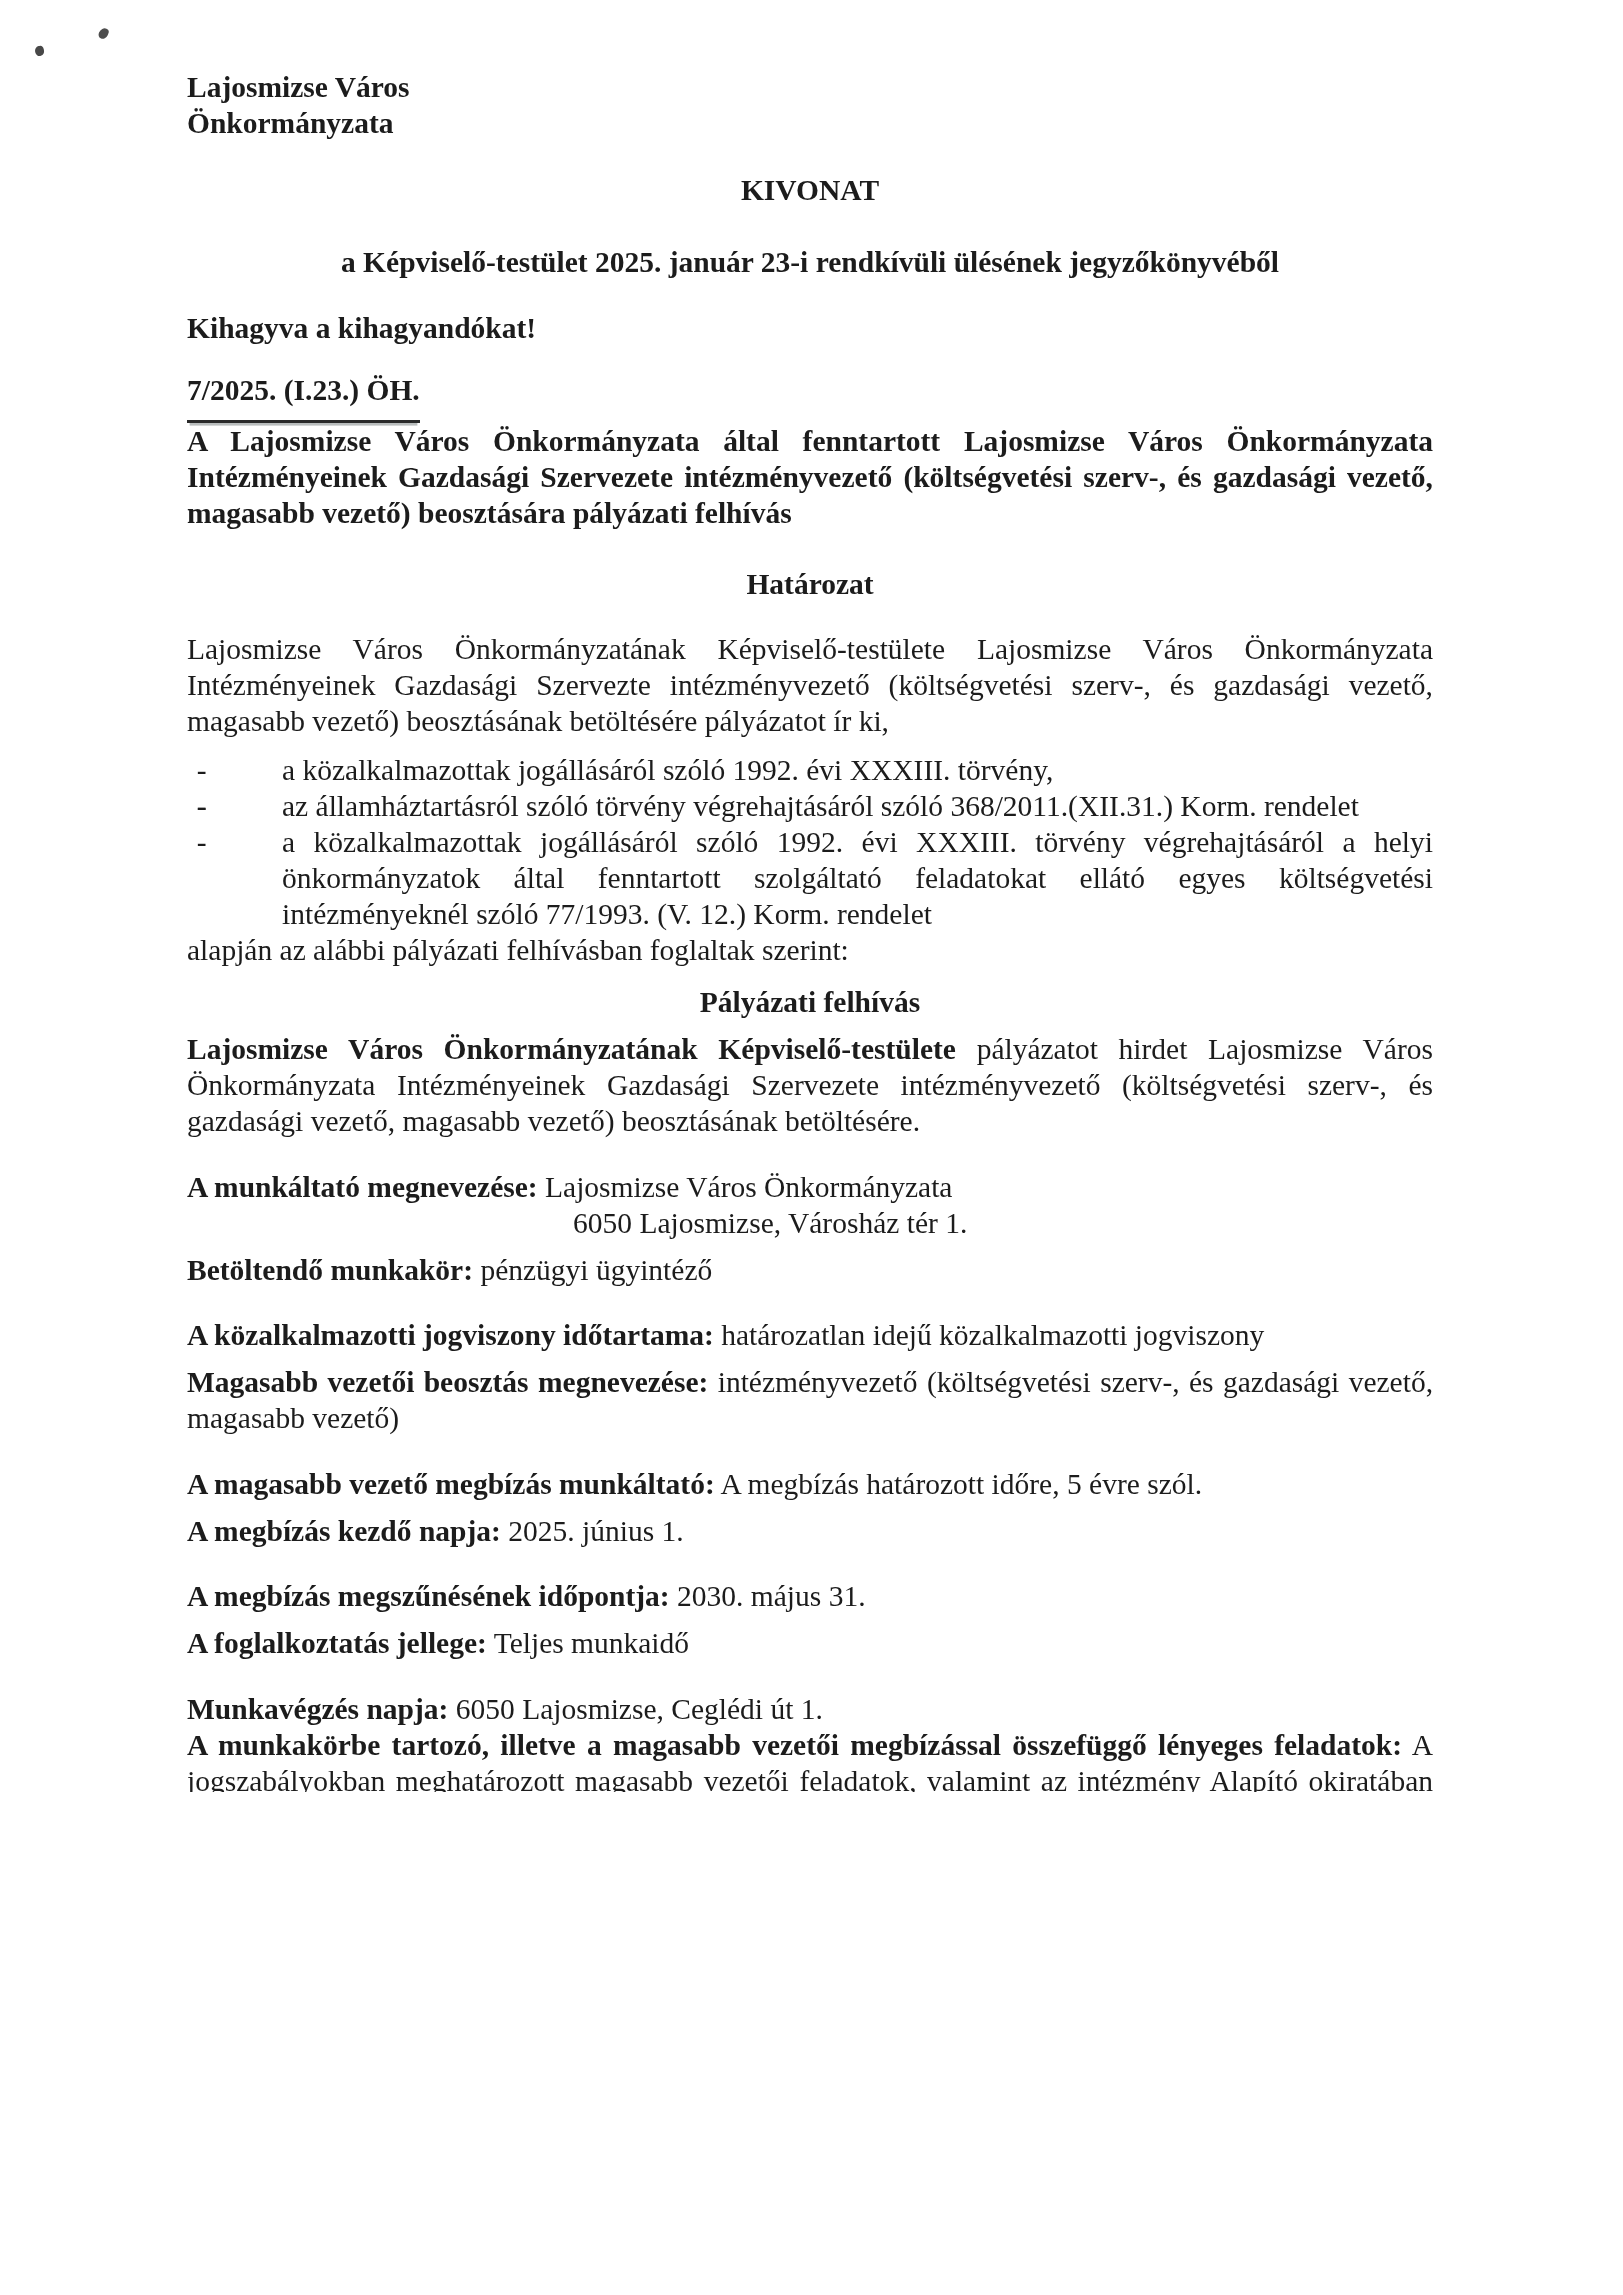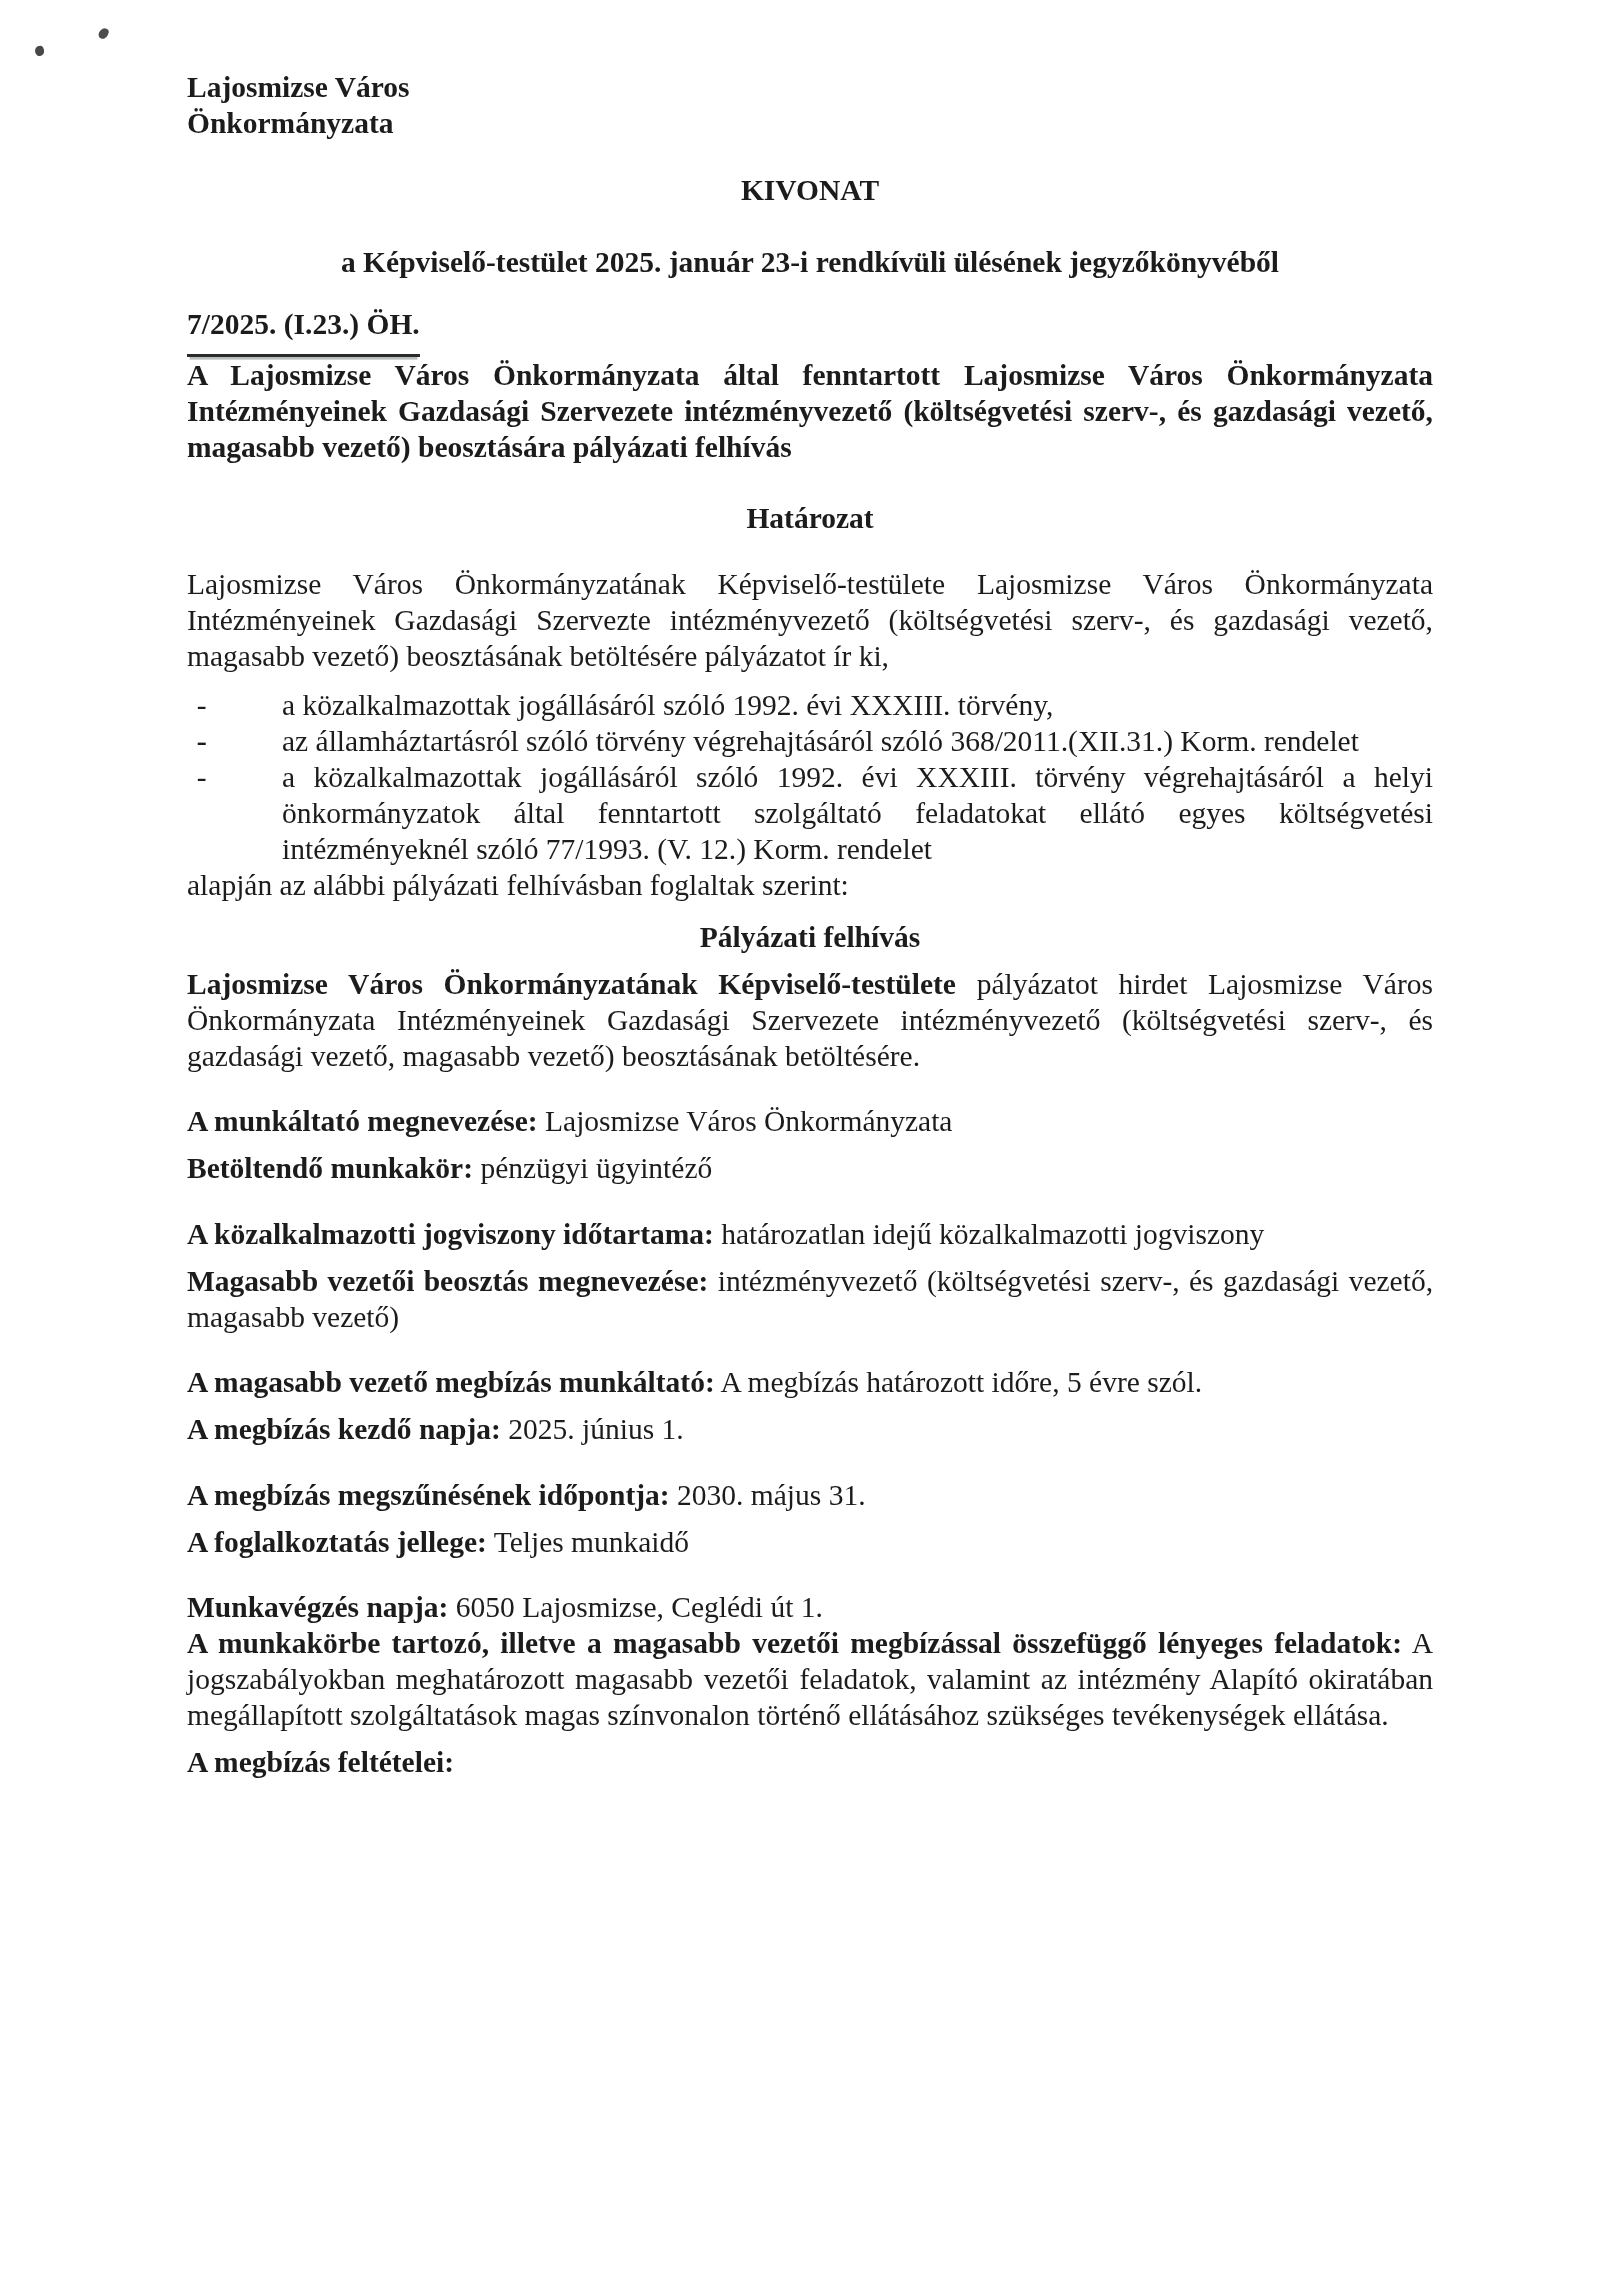--- a/index.html
+++ b/index.html
@@ -60,20 +60,21 @@
 
     <div class="bold mt0">
       <div>Lajosmizse Város</div>
       <div>Önkormányzata</div>
     </div>
 
     <div class="center bold mt47">KIVONAT</div>
 
     <div class="center bold mt55">a Képviselő-testület 2025. január 23-i rendkívüli ülésének jegyzőkönyvéből</div>
 
+    <div class="bold mt45">Kihagyva a kihagyandókat!</div>
 
     <div class="mt40">
       <span class="bold underlined">7/2025. (I.23.) ÖH.</span>
     </div>
 
     <div class="bold justify mt0">A Lajosmizse Város Önkormányzata által fenntartott Lajosmizse Város Önkormányzata Intézményeinek Gazdasági Szervezete intézményvezető (költségvetési szerv-, és gazdasági vezető, magasabb vezető) beosztására pályázati felhívás</div>
 
     <div class="center bold mt53">Határozat</div>
 
     <div class="justify mt45">Lajosmizse Város Önkormányzatának Képviselő-testülete Lajosmizse Város Önkormányzata Intézményeinek Gazdasági Szervezte intézményvezető (költségvetési szerv-, és gazdasági vezető, magasabb vezető) beosztásának betöltésére pályázatot ír ki,</div>
@@ -101,20 +102,21 @@
     <div class="center bold mt43">Pályázati felhívás</div>
 
     <div class="justify mt44">
       <span class="bold">Lajosmizse Város Önkormányzatának Képviselő-testülete</span><span> pályázatot hirdet Lajosmizse Város Önkormányzata Intézményeinek Gazdasági Szervezete intézményvezető (költségvetési szerv-, és gazdasági vezető, magasabb vezető) beosztásának betöltésére.</span>
     </div>
 
     <div class="mt45">
       <div>
         <span class="bold">A munkáltató megnevezése:</span><span> Lajosmizse Város Önkormányzata</span>
       </div>
+      <div class="address-line">6050 Lajosmizse, Városház tér 1.</div>
     </div>
 
     <div class="mt44">
       <span class="bold">Betöltendő munkakör:</span><span> pénzügyi ügyintéző</span>
     </div>
 
     <div class="mt45">
       <span class="bold">A közalkalmazotti jogviszony időtartama:</span><span> határozatlan idejű közalkalmazotti jogviszony</span>
     </div>
 

